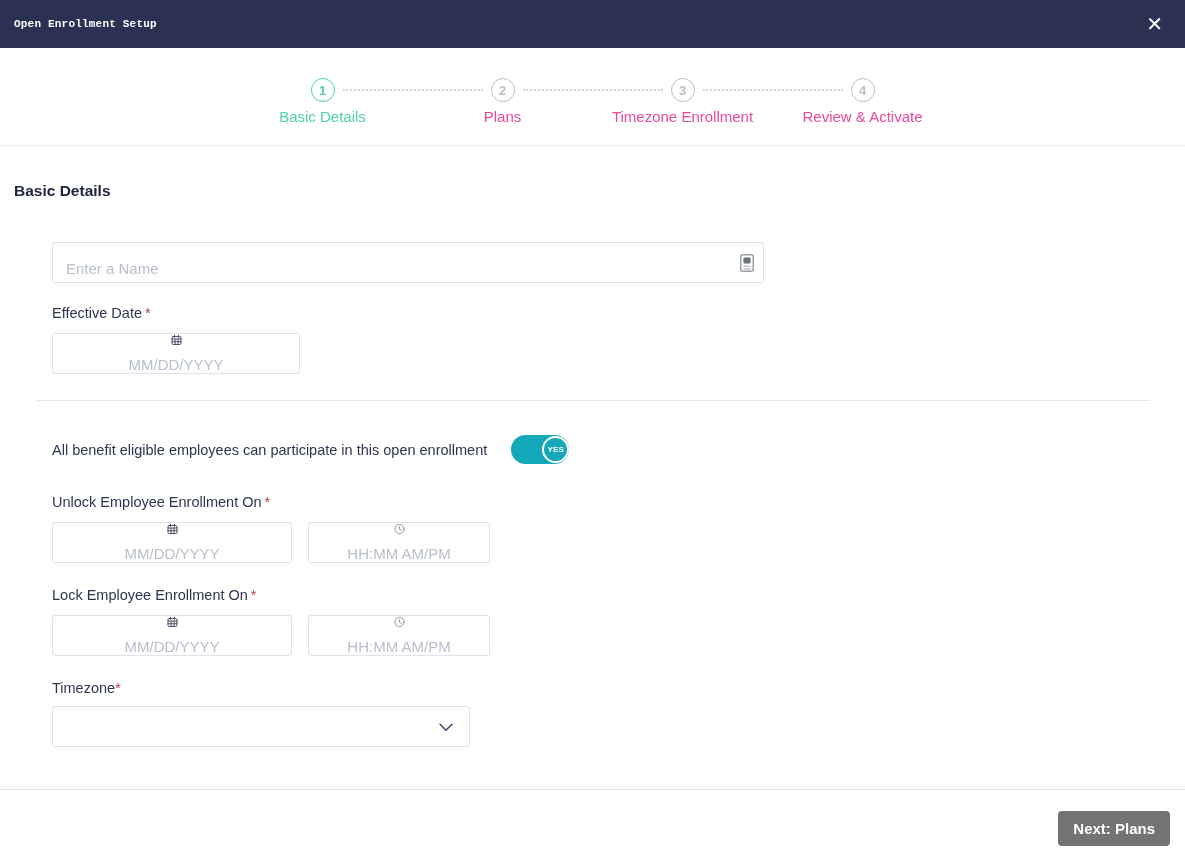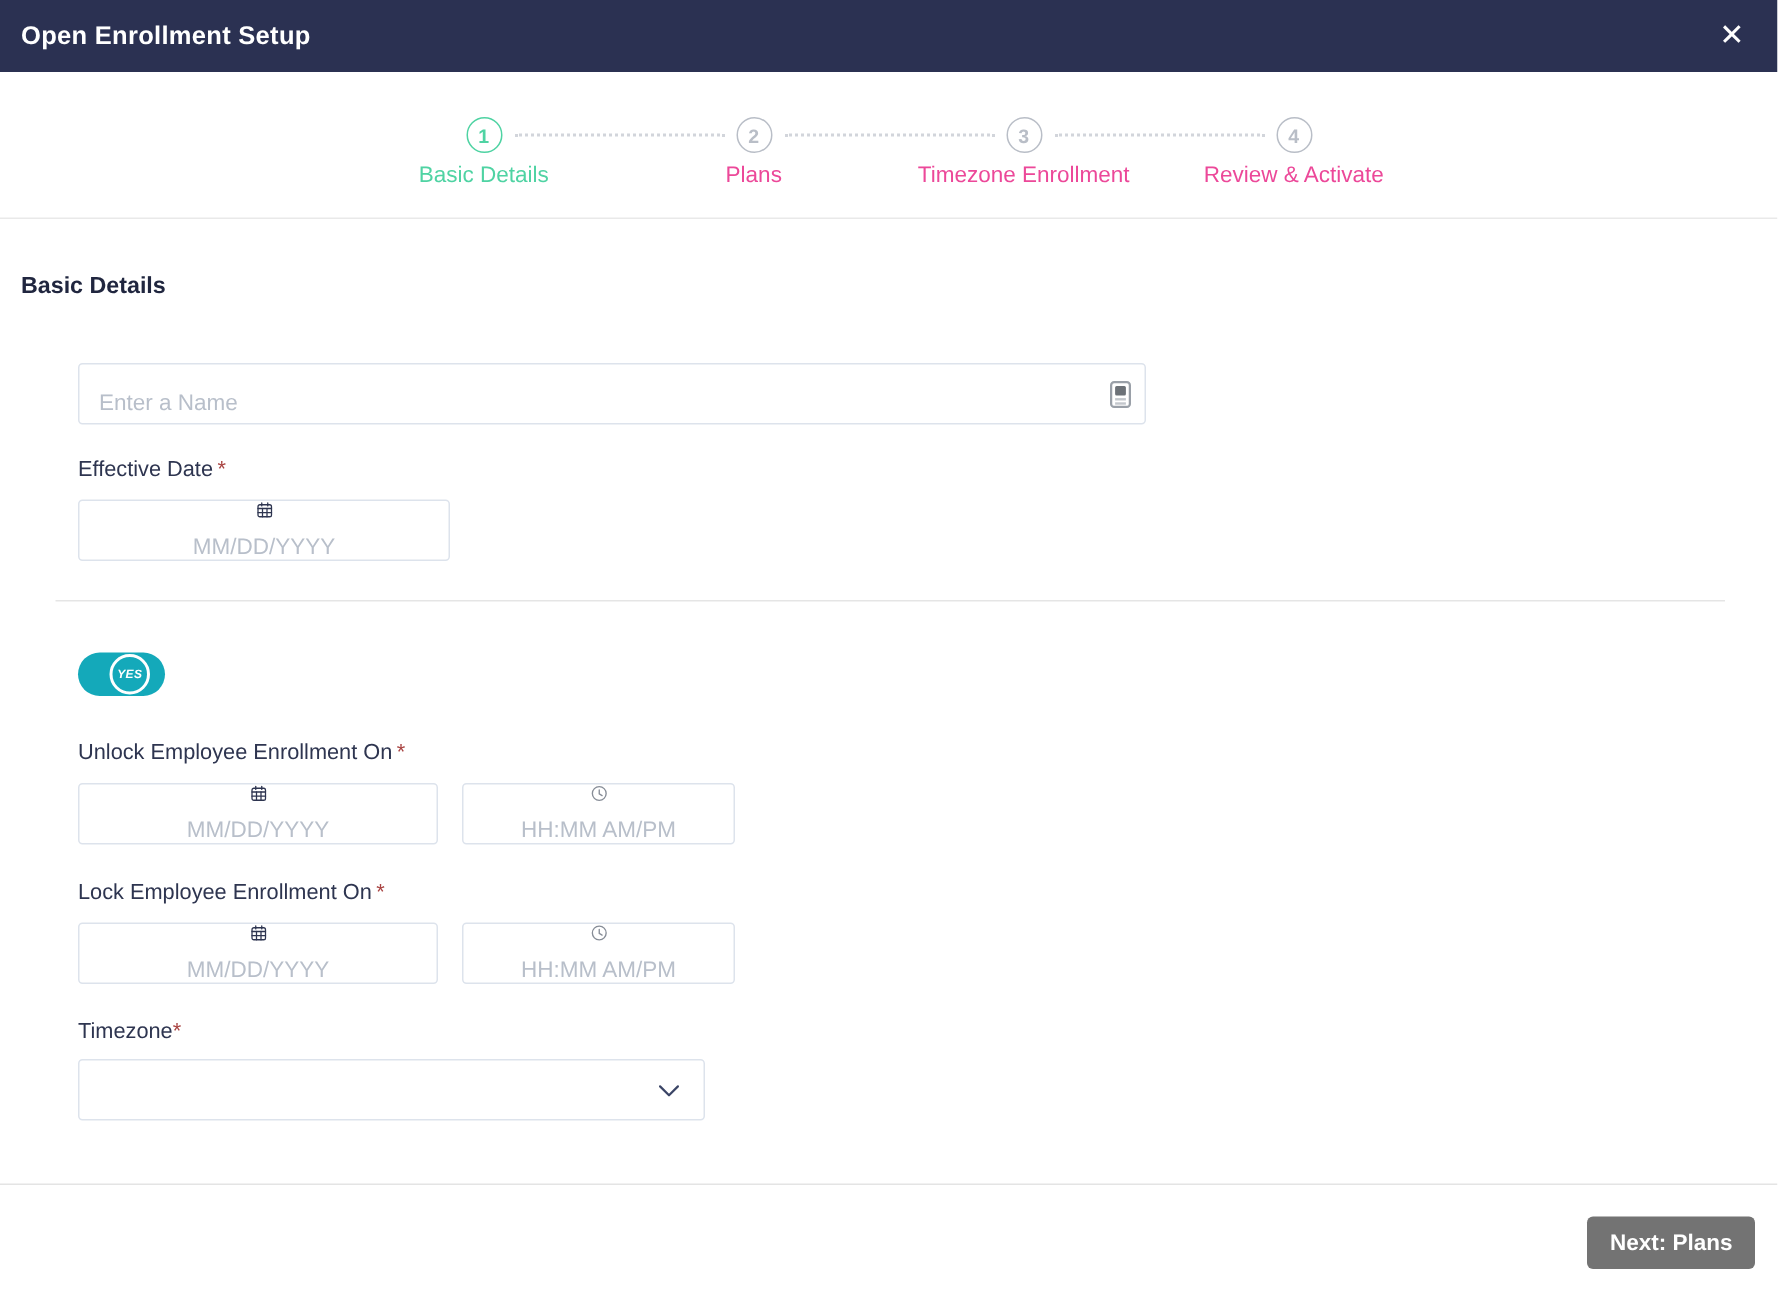--- a/index.html
+++ b/index.html
@@ -10,21 +10,21 @@
     color: #2e3550;
   }
   .modal { width: 1185px; height: 866px; display: flex; flex-direction: column; background: #fff; }
 
   
   .modal-header {
     height: 48px; background: #2b3152; color: #fff;
     display: flex; align-items: center; justify-content: space-between;
     padding: 0 16px 0 14px; flex: none;
   }
-  .modal-title { font-size: 17px; font-weight: bold; letter-spacing: .2px; }
+  .modal-title { font-size: 11px; font-weight: bold; letter-spacing: .2px; font-family: Liberation Mono, monospace; }
   .close-btn {
     background: none; border: none; color: #fff; font-size: 20px; line-height: 1;
     cursor: pointer; padding: 4px 6px; font-family: inherit;
   }
 
   
   .stepper-wrap {
     border-bottom: 1px solid #e9e9e9; padding: 30px 0 20px; flex: none;
     display: flex; justify-content: center;
   }
@@ -75,24 +75,24 @@
 
   .divider { border-top: 1px solid #e5e5e5; margin: 26px 35px 34px 37px; }
 
   .toggle-row { display: flex; align-items: center; gap: 24px; margin-bottom: 30px; }
   .toggle-row .toggle-label { font-size: 14.5px; color: #2e3550; }
   .toggle {
     position: relative; width: 58px; height: 29px; border-radius: 15px;
     background: #14a9ba; border: none; cursor: pointer; flex: none;
   }
   .toggle-knob {
-    position: absolute; top: 1px; right: 10px; width: 27px; height: 27px;
+    position: absolute; top: 1px; right: 0; width: 27px; height: 27px;
     border-radius: 50%; background: #14a9ba; border: 2.5px solid #fff;
     display: flex; align-items: center; justify-content: center;
-    color: #fff; font-size: 8px; font-weight: bold; letter-spacing: .2px; font-style: italic;
+    color: #fff; font-size: 8px; font-weight: bold; letter-spacing: .2px;
   }
 
   .select {
     width: 418px; height: 41px; border: 1px solid #dde3ec; border-radius: 3px;
     display: flex; align-items: center; justify-content: flex-end;
     padding: 0 12px; cursor: pointer; background: #fff; margin-bottom: 20px;
   }
   .select .sel-value { flex: 1; font-size: 15px; color: #2e3550; }
 
   
@@ -168,20 +168,21 @@
           <line x1="9" y1="10" x2="9" y2="21"></line>
           <line x1="15" y1="10" x2="15" y2="21"></line>
           <line x1="3" y1="15.5" x2="21" y2="15.5"></line>
         </svg>
         <span class="ph">MM/DD/YYYY</span>
       </div>
 
       <div class="divider" style="margin-left:-15px;"></div>
 
       <div class="toggle-row">
+        <span class="toggle-label">All benefit eligible employees can participate in this open enrollment</span>
         <button class="toggle">
           <span class="toggle-knob">YES</span>
         </button>
       </div>
 
       <div class="field-label">
         <span>Unlock Employee Enrollment On</span><span class="req">*</span>
       </div>
       <div class="picker-row">
         <div class="picker date-picker small">

